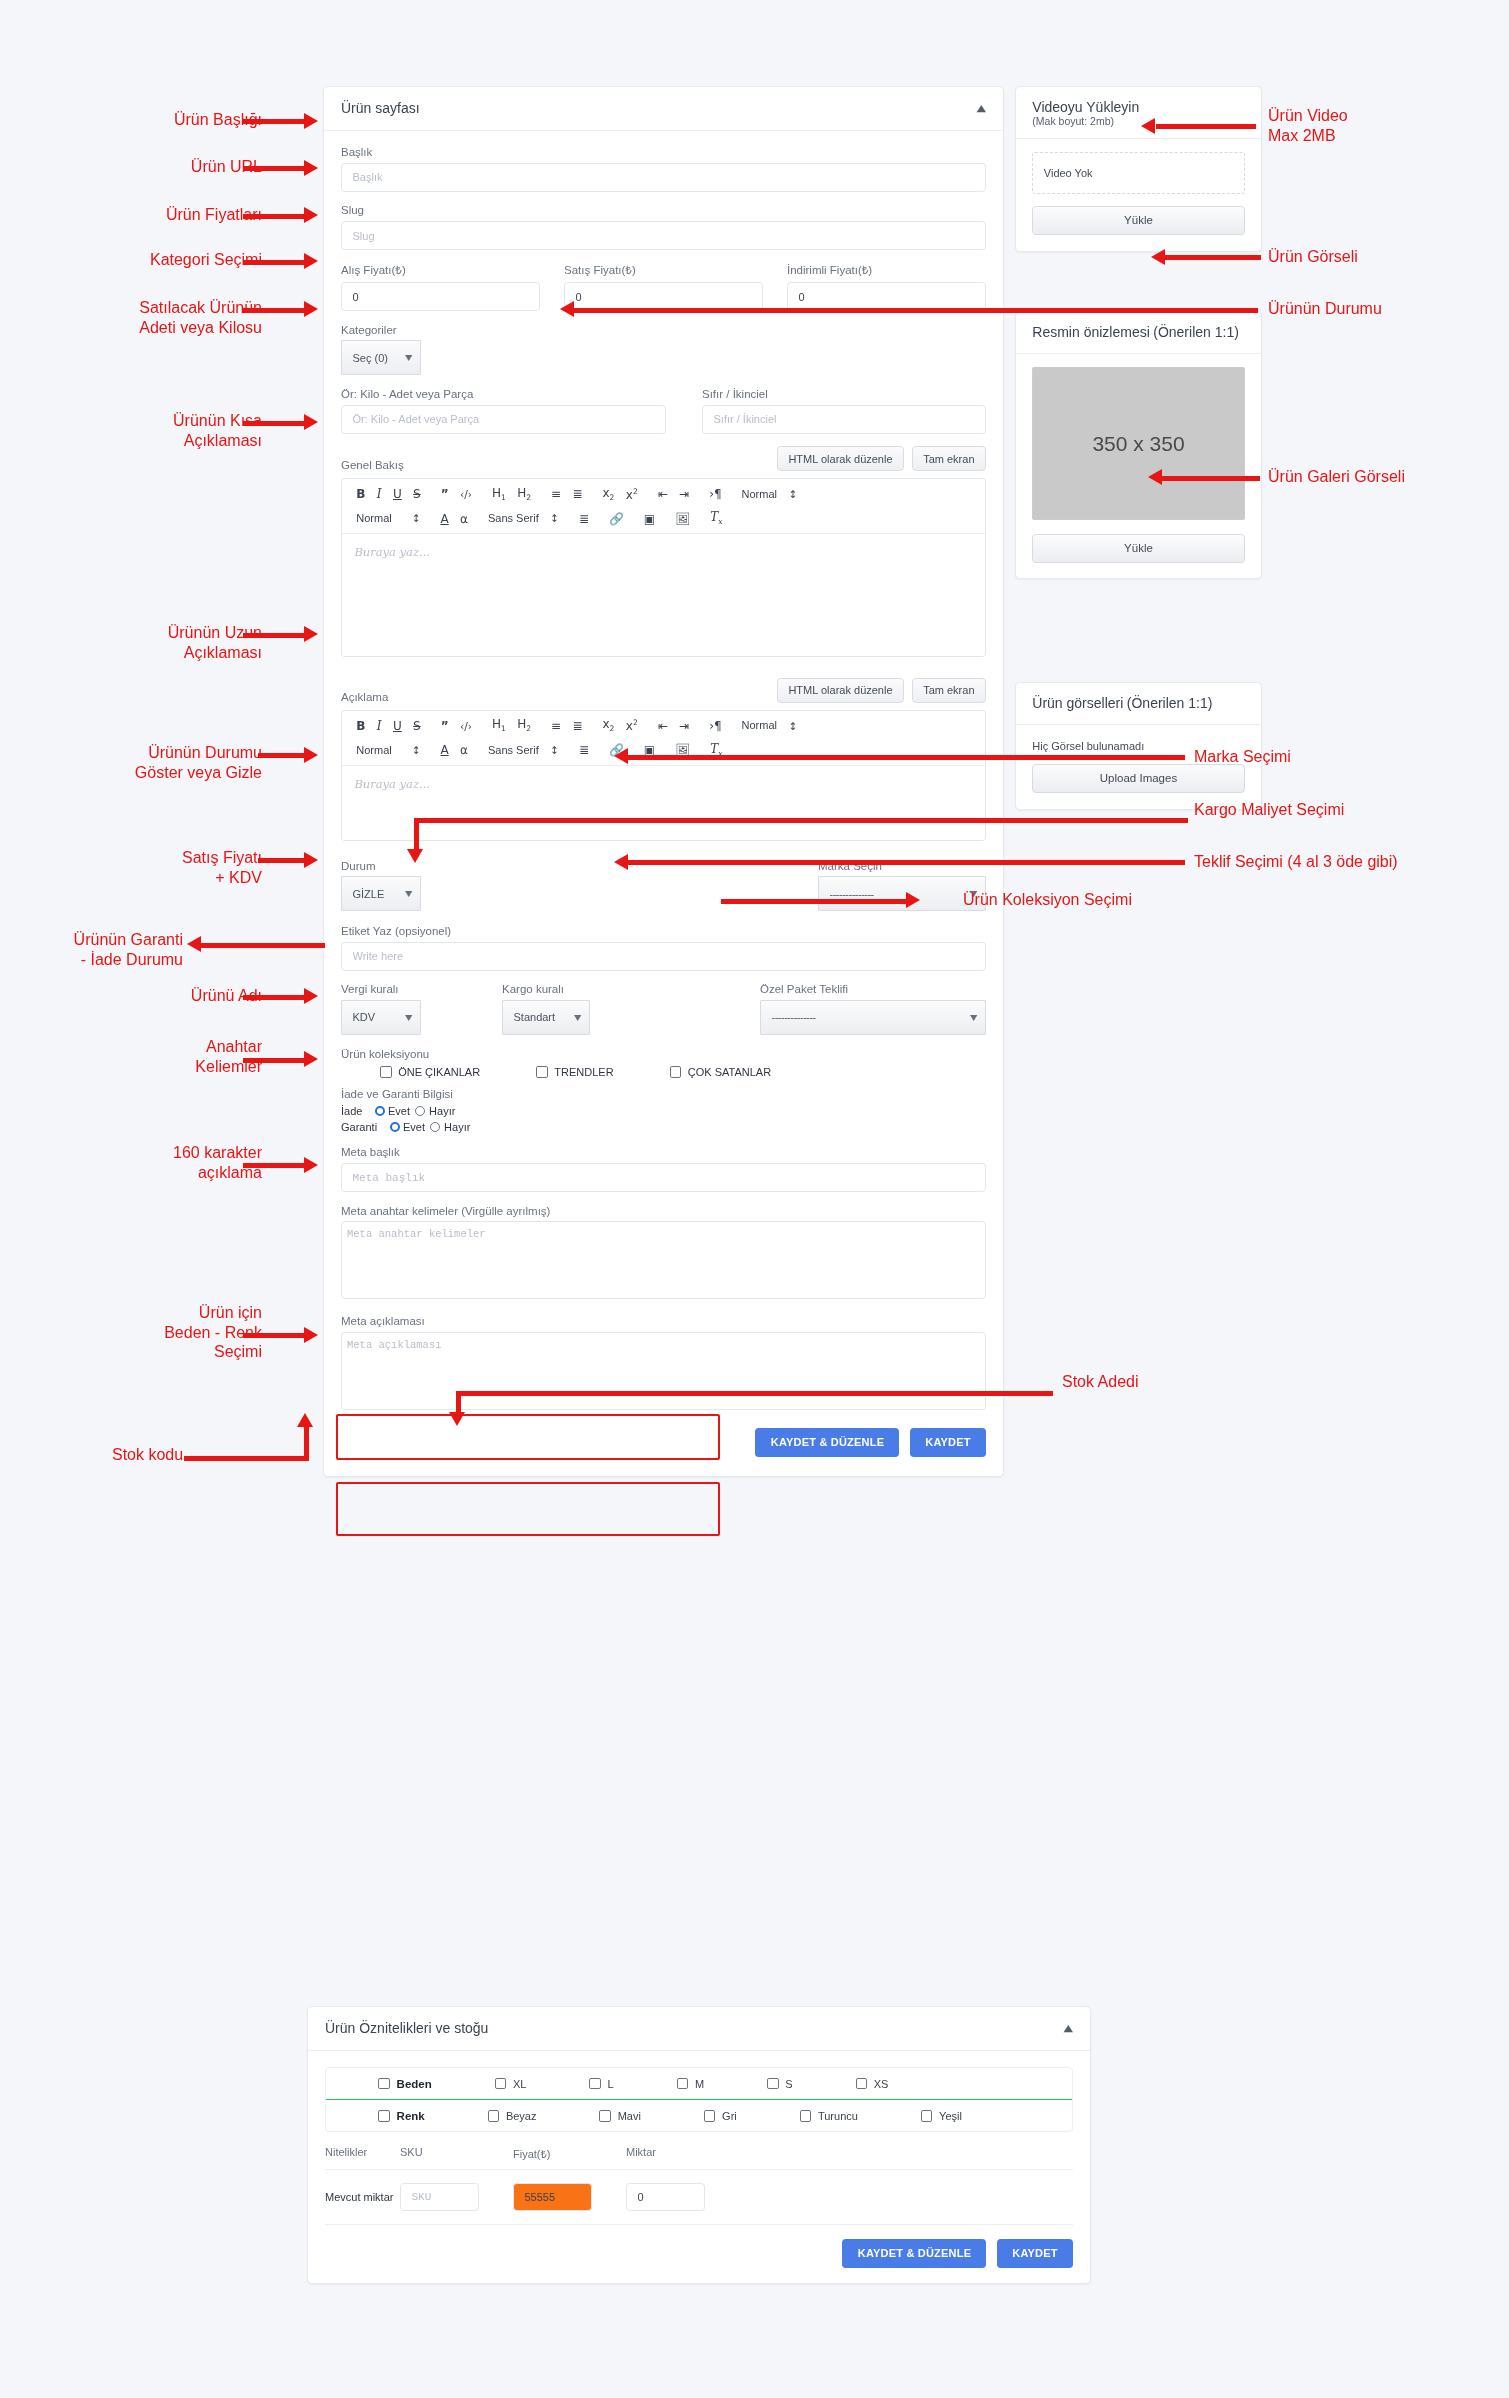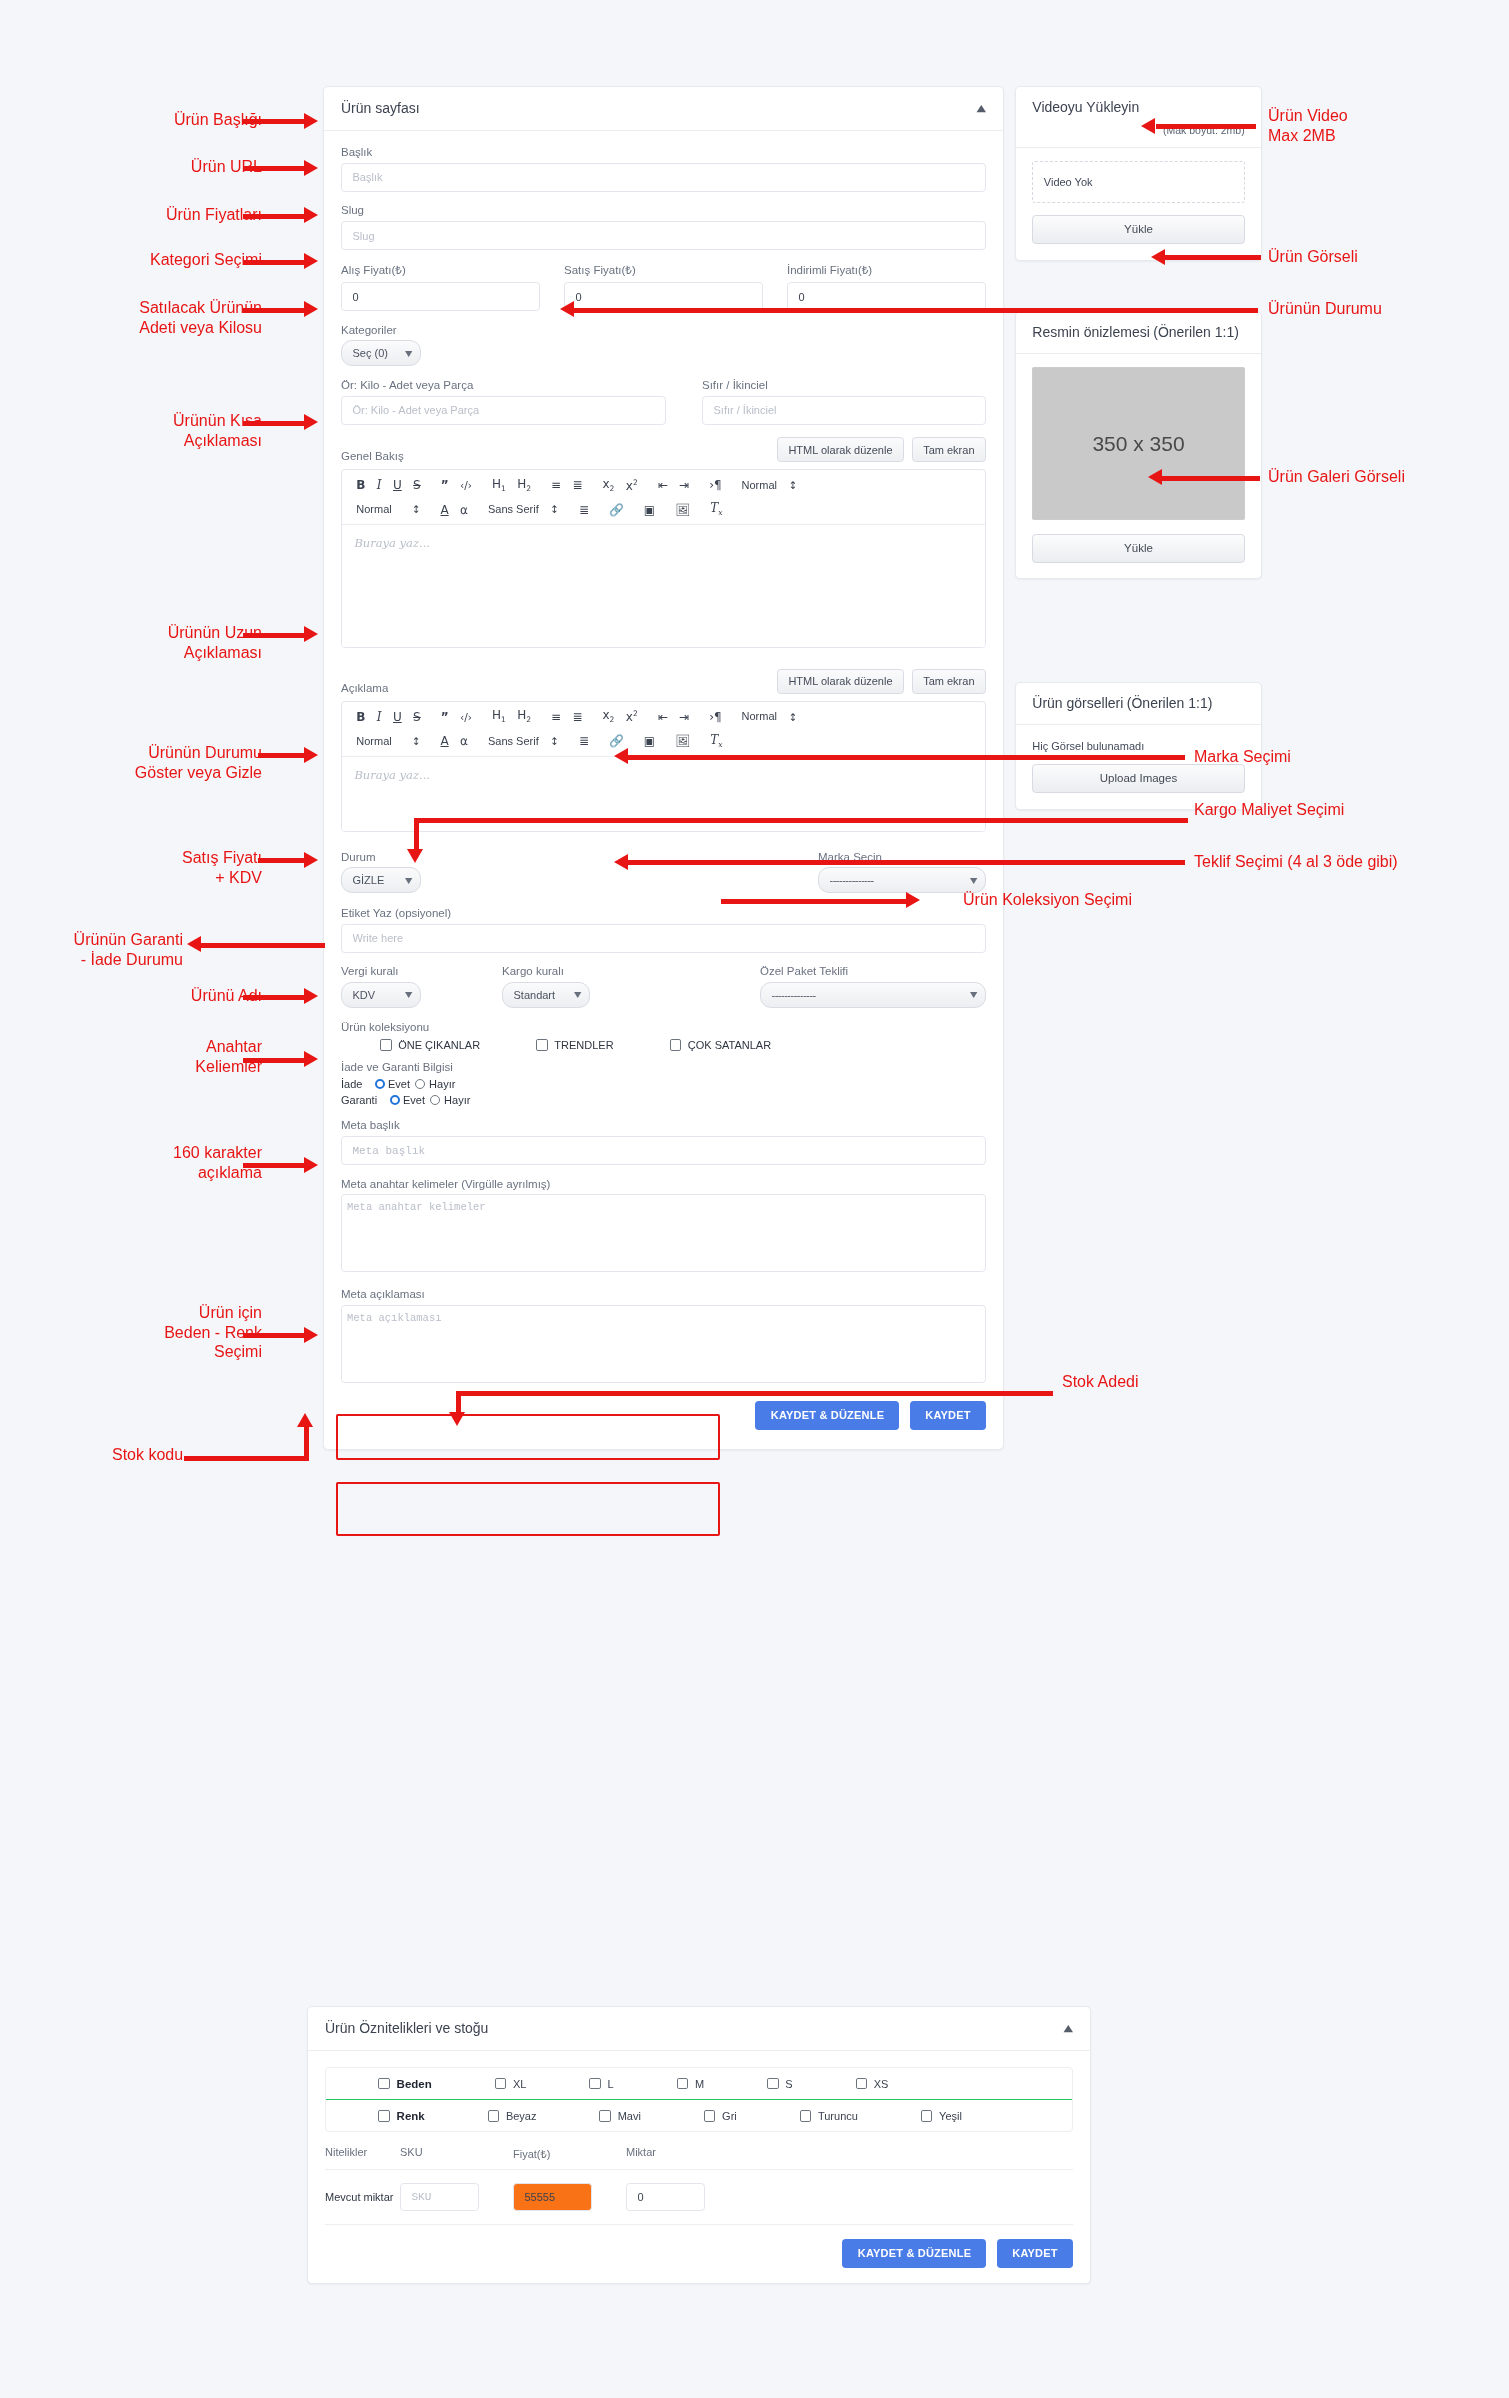--- a/index.html
+++ b/index.html
@@ -37,22 +37,22 @@
     background:#fff; padding:0 10.5px;
     font-family:"Liberation Sans", sans-serif; font-size:11px; color:#3b4250;
   }
   .finput.mono { font-family:"Liberation Mono", monospace; }
   .finput::placeholder { color:#b9bec8; }
   .fld { margin-bottom:12.4px; }
   .row3 { display:flex; gap:24px; margin-bottom:12.4px; }
   .row3 > div { flex:1; }
   .selbox {
     display:inline-flex; align-items:center; justify-content:space-between;
-    min-width:82px; height:26px; padding:0 7.6px 0 10.5px;
-    border:1px solid #d9dce3; border-radius:11px;
+    min-width:82px; height:35px; padding:0 7.6px 0 10.5px;
+    border:1px solid #d9dce3; border-radius:1px;
     background:linear-gradient(#fbfbfc,#eceef1);
     font-size:11px; color:#4a5160; cursor:pointer;
   }
   .selbox .cv {
     font-family:"DejaVu Sans", sans-serif; font-size:9.6px;
     color:#69707d; margin-left:11.5px; transform:scaleY(.8);
   }
   .dash { letter-spacing:-0.5px; color:#555c69; }
 
   
@@ -470,21 +470,21 @@
     <div style="display:flex; justify-content:flex-end; gap:10.5px; margin-top:13.4px;">
       <button class="btn-primary">KAYDET &amp; DÜZENLE</button>
       <button class="btn-primary">KAYDET</button>
     </div>
   </div>
 </div>
 
 <div class="card" style="left:1015px; top:86px; width:247px;">
   <div style="padding:12.4px 16.3px 10.5px; border-bottom:1px solid #ececf1;">
     <div class="card-title">Videoyu Yükleyin</div>
-    <div style="font-size:10.5px; color:#5a6270; margin-top:9px;text-align:right;">(Mak boyut: 2mb)</div>
+    <div style="font-size:10.5px; color:#5a6270; margin-top:0;">(Mak boyut: 2mb)</div>
   </div>
   <div style="padding:13.4px 16.3px 16.3px;">
     <div style="border:1px dashed #d5d9e0; border-radius:2.9px; height:42px; display:flex; align-items:center; padding:0 10.5px;">
       <span style="font-size:11px; color:#42495a;">Video Yok</span>
     </div>
     <button class="btn-grey" style="margin-top:11.5px;">Yükle</button>
   </div>
 </div>
 
 <div class="card" style="left:1015px; top:311px; width:247px;">

